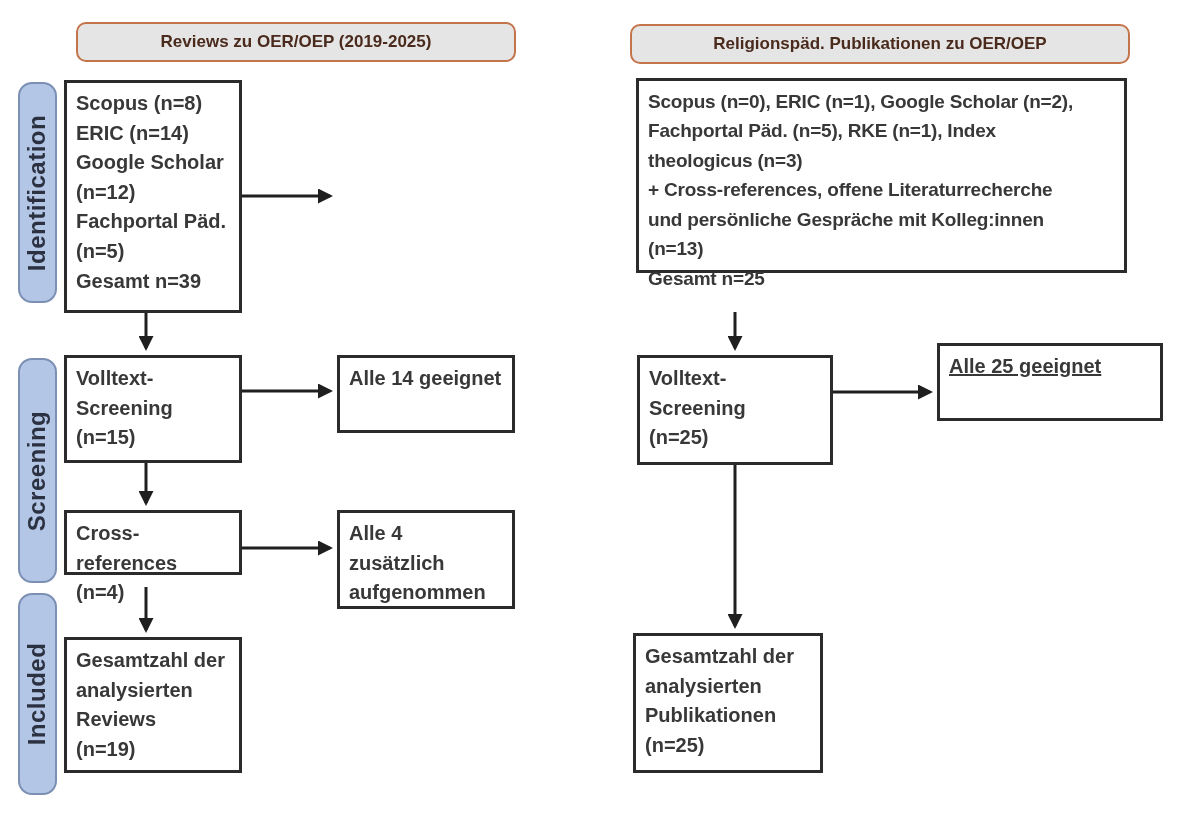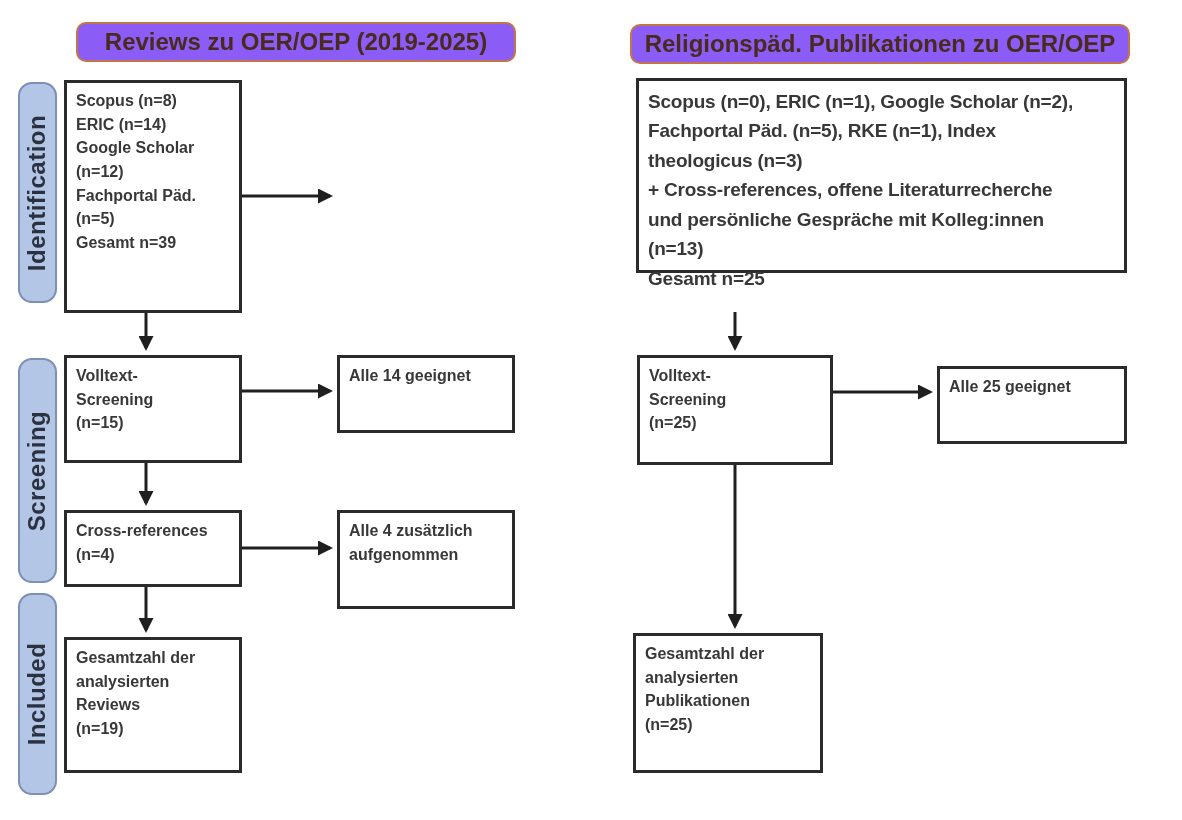--- a/index.html
+++ b/index.html
@@ -12,26 +12,26 @@
     position: relative;
     width: 1182px;
     height: 820px;
     background: #ffffff;
     overflow: hidden;
   }
   .abs { position: absolute; box-sizing: border-box; }
 
   
   .hdr {
-    background: #8b5cf6;
+    background: #e5e5e5;
     border: 2px solid #C4744B;
     border-radius: 10px;
     color: #4A2A1C;
     font-weight: bold;
-    font-size: 24px;
+    font-size: 17px;
     display: flex;
     align-items: center;
     justify-content: center;
     white-space: nowrap;
   }
 
   
   .stage {
     background: #B3C6E6;
     border: 2px solid #7C8FB4;
@@ -48,21 +48,21 @@
     font-size: 24px;
     letter-spacing: 0.5px;
   }
 
   
   .box {
     background: #ffffff;
     border: 3px solid #2B2B2B;
     color: #383838;
     font-weight: bold;
-    font-size: 16px;
+    font-size: 20px;
     line-height: 1.48;
     padding: 6px 9px;
     white-space: pre-line;
     text-align: left;
   }
   .box.small-text {
     font-size: 19px;
     line-height: 1.55;
     letter-spacing: -0.2px;
   }
@@ -97,40 +97,40 @@
 ERIC (n=14)
 Google Scholar
 (n=12)
 Fachportal Päd.
 (n=5)
 Gesamt n=39</div>
   <div class="abs box" style="left:64px; top:355px; width:178px; height:108px;">Volltext-
 Screening
 (n=15)</div>
   <div class="abs box" style="left:337px; top:355px; width:178px; height:78px;">Alle 14 geeignet</div>
-  <div class="abs box" style="left:64px; top:510px; width:178px; height:77px;">Cross-references
+  <div class="abs box" style="left:64px; top:510px; width:178px; height:65px;">Cross-references
 (n=4)</div>
   <div class="abs box" style="left:337px; top:510px; width:178px; height:99px;">Alle 4 zusätzlich
 aufgenommen</div>
   <div class="abs box" style="left:64px; top:637px; width:178px; height:136px;">Gesamtzahl der
 analysierten
 Reviews
 (n=19)</div>
 
   <div class="abs box small-text" style="left:636px; top:78px; width:491px; height:195px;">Scopus (n=0), ERIC (n=1), Google Scholar (n=2),
 Fachportal Päd. (n=5), RKE (n=1), Index
 theologicus (n=3)
 + Cross-references, offene Literaturrecherche
 und persönliche Gespräche mit Kolleg:innen
 (n=13)
 Gesamt n=25</div>
   <div class="abs box" style="left:637px; top:355px; width:196px; height:110px;">Volltext-
 Screening
 (n=25)</div>
-  <div class="abs box" style="left:937px; top:366px; width:190px; height:78px;">Alle 25 geeignet</div>
+  <div class="abs box" style="left:937px; top:343px; width:226px; height:78px;text-decoration:underline;">Alle 25 geeignet</div>
   <div class="abs box" style="left:633px; top:633px; width:190px; height:140px;">Gesamtzahl der
 analysierten
 Publikationen
 (n=25)</div>
 
   <svg id="flow-arrows" viewBox="0 0 1182 820">
     <defs>
       <marker id="ah" viewBox="0 0 10 10" refX="8" refY="5" markerWidth="5" markerHeight="5" orient="auto-start-reverse">
         <path d="M 0 0 L 10 5 L 0 10 z" fill="#1F1F1F"></path>
       </marker>

